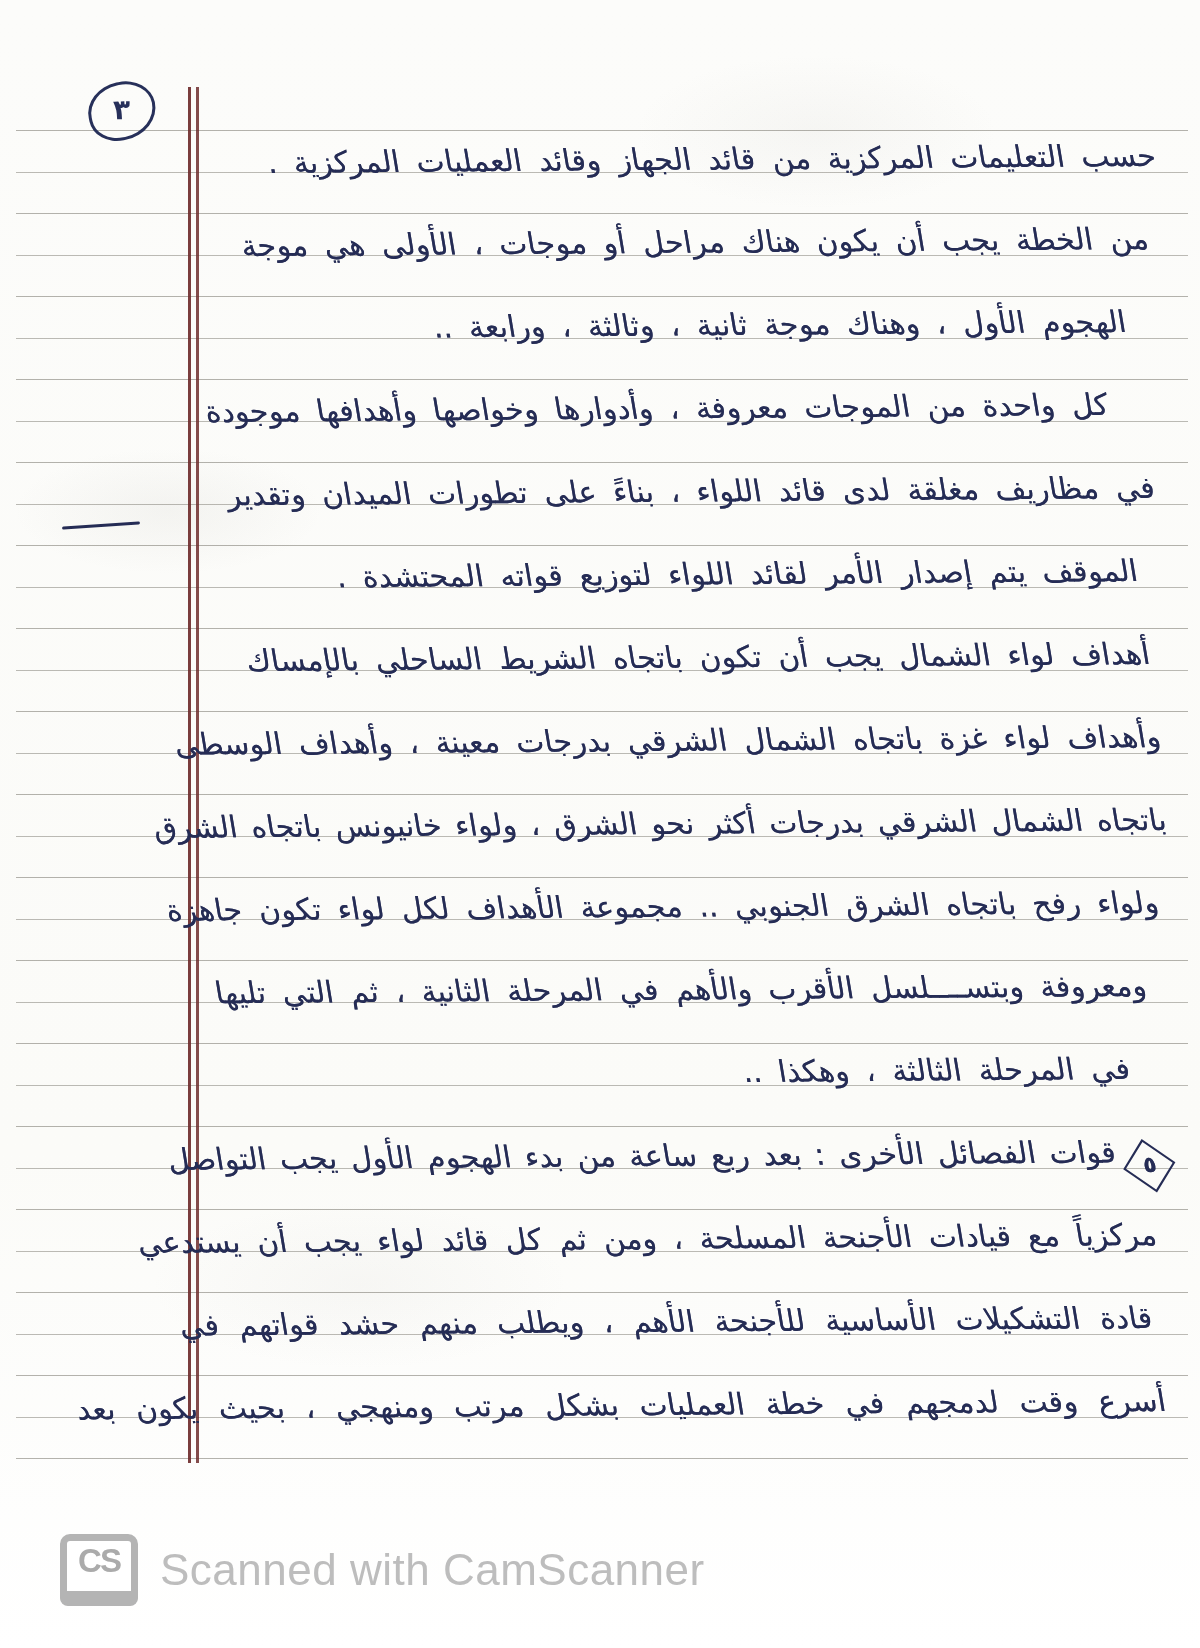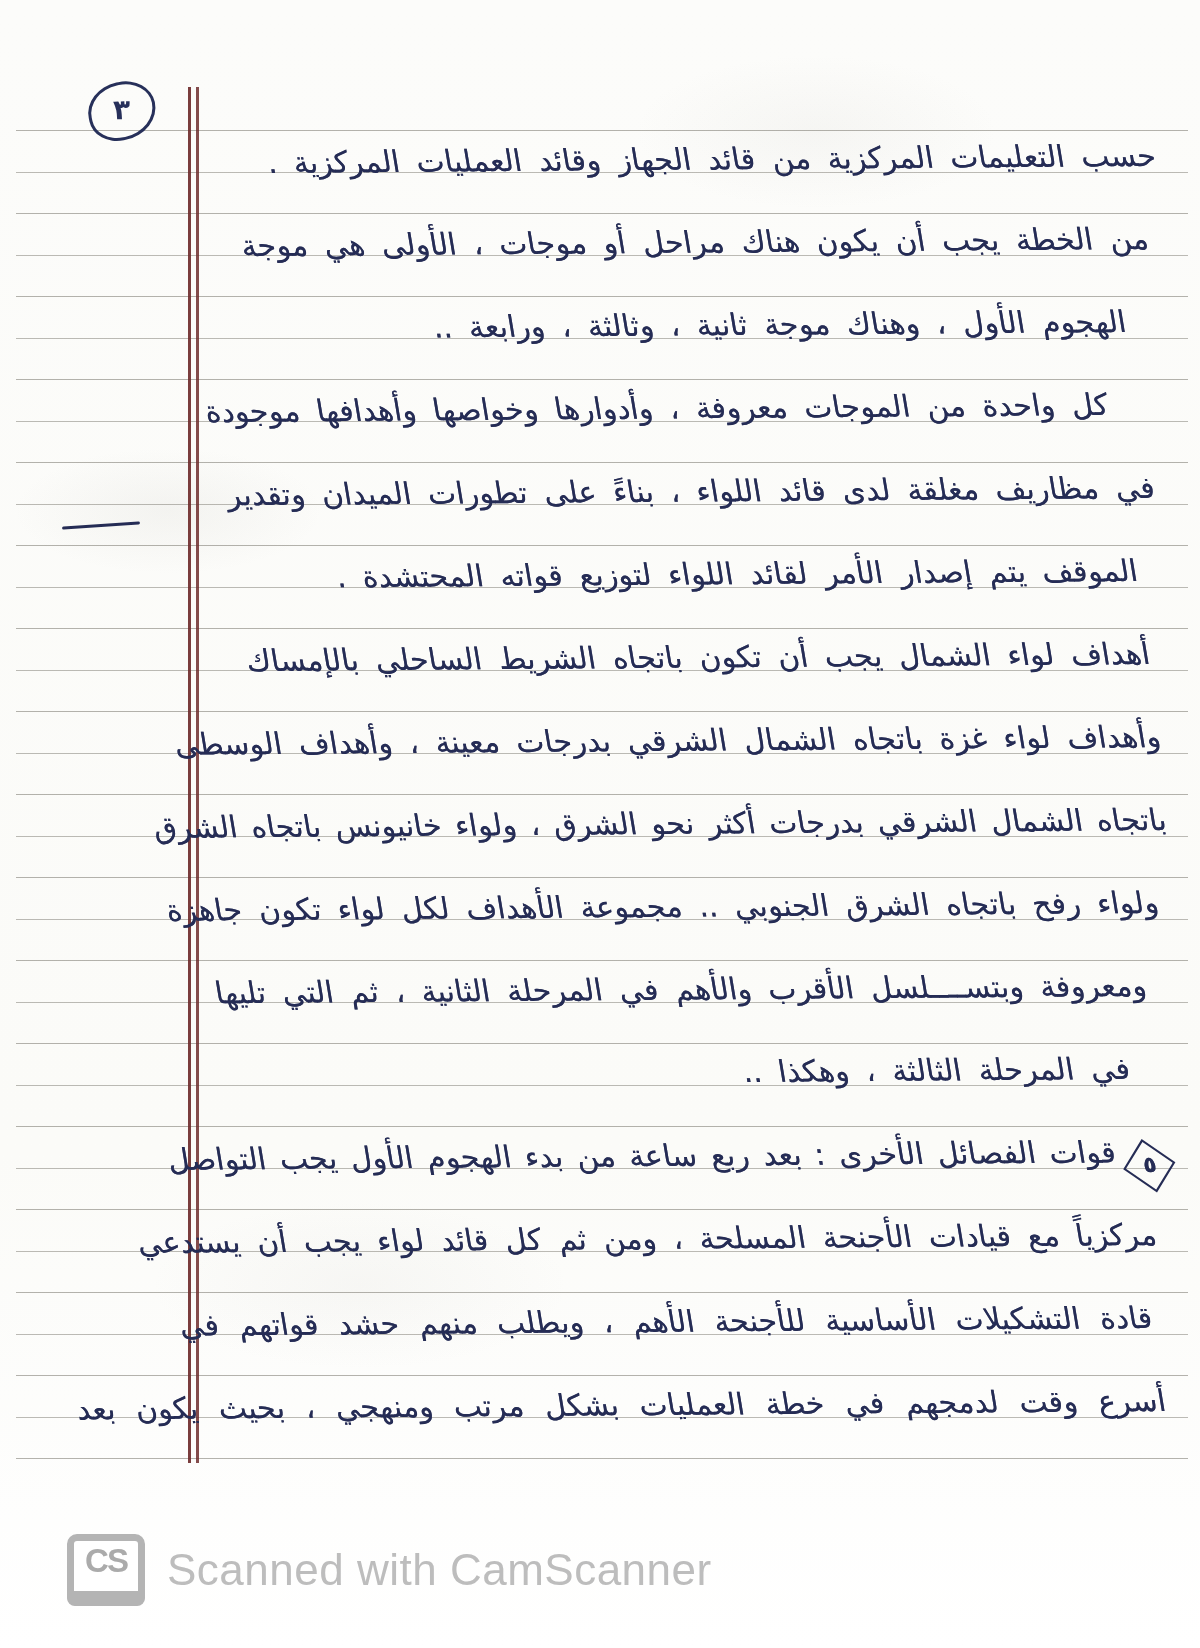--- a/index.html
+++ b/index.html
@@ -114,21 +114,21 @@
   .footer {
     position: absolute; left: 60px; top: 1534px;
     display: flex; align-items: center; gap: 22px;
   }
   .cs-logo {
     position: relative;
     width: 64px; height: 58px;
     border: 7px solid #b4b4b4;
     border-radius: 10px;
     background: #ffffff;
-    display: flex; align-items: flex-start; justify-content: center; margin-left: 7px;
+    display: flex; align-items: flex-start; justify-content: center;
   }
   .cs-logo .cs-text {
     font-family: "Liberation Sans", sans-serif;
     font-weight: bold;
     font-size: 33px;
     color: #ababab;
     letter-spacing: -2px;
     margin-top: 1px;
   }
   .cs-logo .cs-base {

